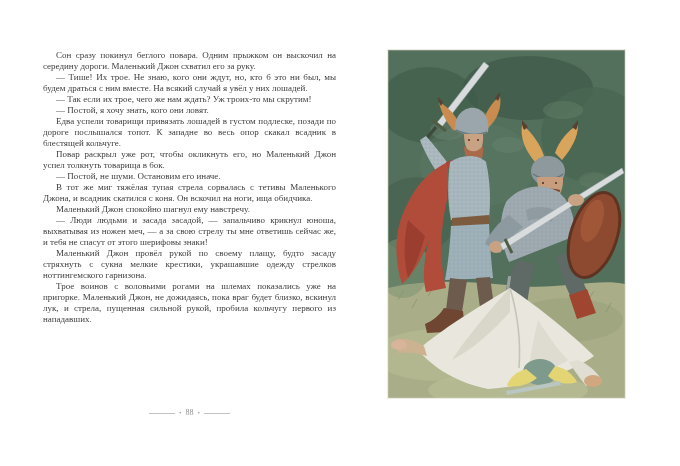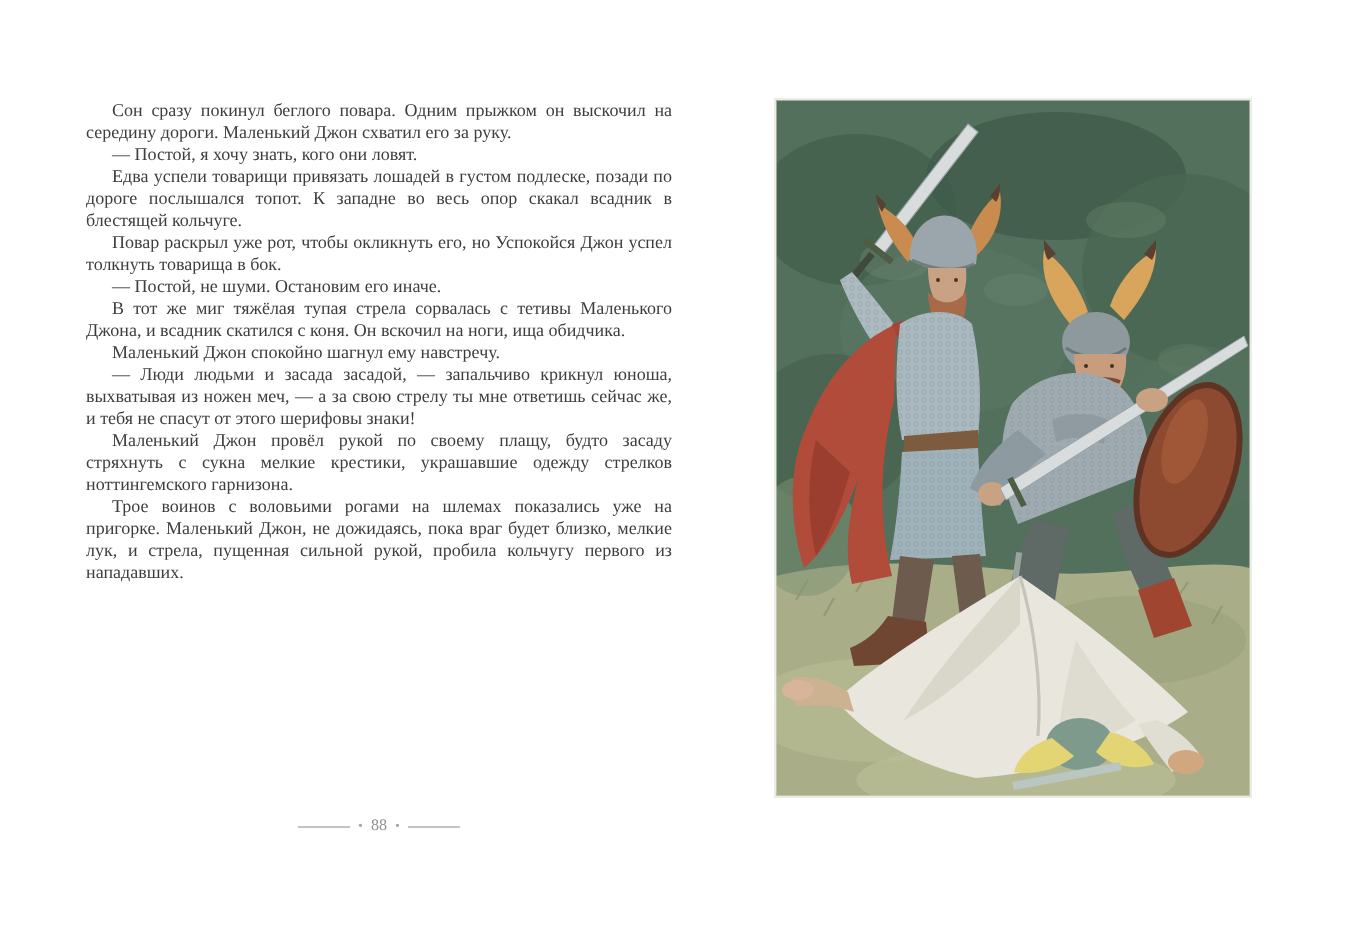--- a/index.html
+++ b/index.html
@@ -34,29 +34,31 @@
   .illustration svg{display:block;width:237px;height:348px;}
 </style>
 </head>
 <body>
 
 <div class="spread">
 
   <div class="page page-left">
     <div class="text-block">
         <p>Сон сразу покинул беглого повара. Одним прыжком он выскочил на середину дороги. Маленький Джон схватил его за руку.</p>
+        <p>— Тише! Их трое. Не знаю, кого они ждут, но, кто б это ни был, мы будем драться с ним вместе. На всякий случай я увёл у них лошадей.</p>
+        <p>— Так если их трое, чего же нам ждать? Уж троих-то мы скрутим!</p>
         <p>— Постой, я хочу знать, кого они ловят.</p>
         <p>Едва успели товарищи привязать лошадей в густом подлеске, позади по дороге послышался топот. К западне во весь опор скакал всадник в блестящей кольчуге.</p>
-        <p>Повар раскрыл уже рот, чтобы окликнуть его, но Успокойся Джон успел толкнуть товарища в бок.</p>
+        <p>Повар раскрыл уже рот, чтобы окликнуть его, но Маленький Джон успел толкнуть товарища в бок.</p>
         <p>— Постой, не шуми. Остановим его иначе.</p>
         <p>В тот же миг тяжёлая тупая стрела сорвалась с тетивы Маленького Джона, и всадник скатился с коня. Он вскочил на ноги, ища обидчика.</p>
         <p>Маленький Джон спокойно шагнул ему навстречу.</p>
         <p>— Люди людьми и засада засадой, — запальчиво крикнул юноша, выхватывая из ножен меч, — а за свою стрелу ты мне ответишь сейчас же, и тебя не спасут от этого шерифовы знаки!</p>
         <p>Маленький Джон провёл рукой по своему плащу, будто засаду стряхнуть с сукна мелкие крестики, украшавшие одежду стрелков ноттингемского гарнизона.</p>
-        <p>Трое воинов с воловьими рогами на шлемах показались уже на пригорке. Маленький Джон, не дожидаясь, пока враг будет близко, мелкие лук, и стрела, пущенная сильной рукой, пробила кольчугу первого из нападавших.</p>
+        <p>Трое воинов с воловьими рогами на шлемах показались уже на пригорке. Маленький Джон, не дожидаясь, пока враг будет близко, вскинул лук, и стрела, пущенная сильной рукой, пробила кольчугу первого из нападавших.</p>
       </div>
     <div class="folio">
       <span class="rule"></span>
       <span class="dot">•</span>
       <span>88</span>
       <span class="dot">•</span>
       <span class="rule"></span>
     </div>
   </div>
 

